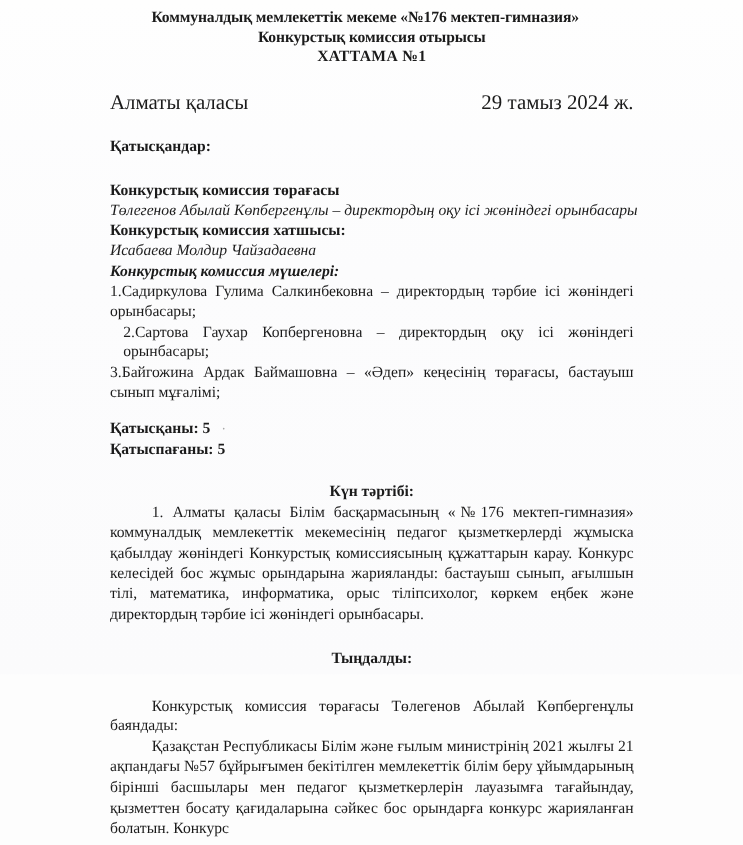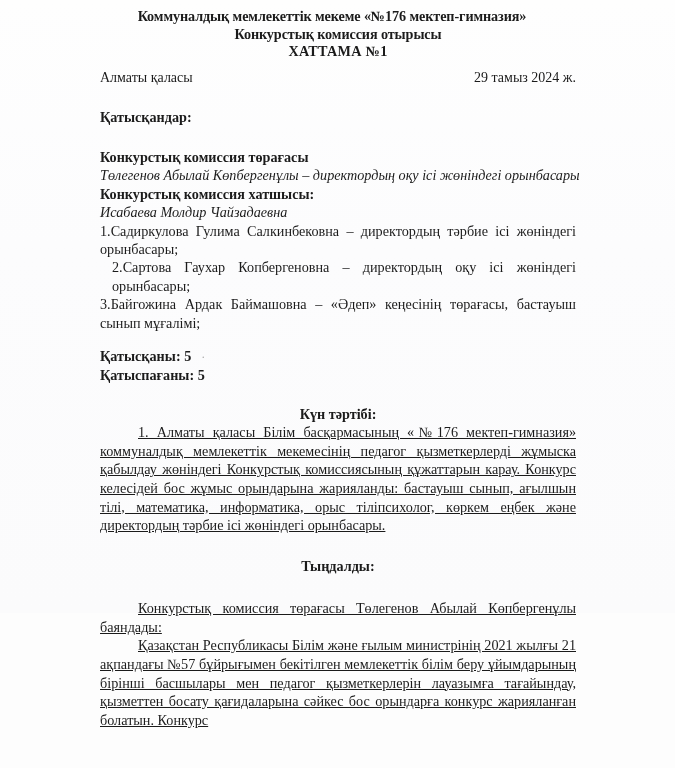--- a/index.html
+++ b/index.html
@@ -34,22 +34,22 @@
     display: block;
     white-space: nowrap;
   }
   .title-line-1 { margin-left: -12px; }
   .title-line-3 { letter-spacing: 0.3px; }
 
   .datebar {
     display: flex;
     justify-content: space-between;
     align-items: flex-start;
-    margin-top: 8px;
-    font-size: 14px;
+    margin-top: 24px;
+    font-size: 19px;
     line-height: 18px;
   }
   .datebar .city { white-space: nowrap; }
   .datebar .date { white-space: nowrap; }
 
   .blk { font-size: 14.2px; line-height: 18.2px; }
 
   .attend-label {
     font-weight: bold;
     margin-top: 21px;
@@ -101,21 +101,20 @@
     line-height: 18.4px;
   }
   .agenda-head { margin-top: 20px; }
   .heard-head  { margin-top: 22px; }
 
   .para {
     text-align: justify;
     text-indent: 38px;
     line-height: 18.6px;
     margin: 0;
-    text-decoration: underline;
   }
   .para-agenda { margin-top: 0px; }
   .para-heard { margin-top: 24px; }
   .para-body { margin-top: 0px; }
 </style>
 </head>
 <body>
 
 <div class="page">
 
@@ -130,20 +129,21 @@
     <span class="date">29 тамыз 2024 ж.</span>
   </div>
 
   <div class="blk attend-label">Қатысқандар:</div>
 
   <div class="blk roles">
     <div class="role-head">Конкурстық комиссия төрағасы</div>
     <div class="role-name">Төлегенов Абылай Көпбергенұлы – директордың оқу ісі жөніндегі орынбасары</div>
     <div class="role-head">Конкурстық комиссия хатшысы:</div>
     <div class="role-name">Исабаева Молдир Чайзадаевна</div>
+    <div class="members-head">Конкурстық комиссия мүшелері:</div>
 
     <div class="member">1.Садиркулова Гулима Салкинбековна – директордың тәрбие ісі жөніндегі орынбасары;</div>
     <div class="member just-two">2.Сартова Гаухар Копбергеновна – директордың оқу ісі жөніндегі орынбасары;</div>
     <div class="member">3.Байгожина Ардак Баймашовна – «Әдеп» кеңесінің төрағасы, бастауыш сынып мұғалімі;</div>
   </div>
 
   <div class="blk counts">
     <div class="count-line"><span>Қатысқаны: 5</span><span class="tick">·</span></div>
     <div class="count-line">Қатыспағаны: 5</div>
   </div>

